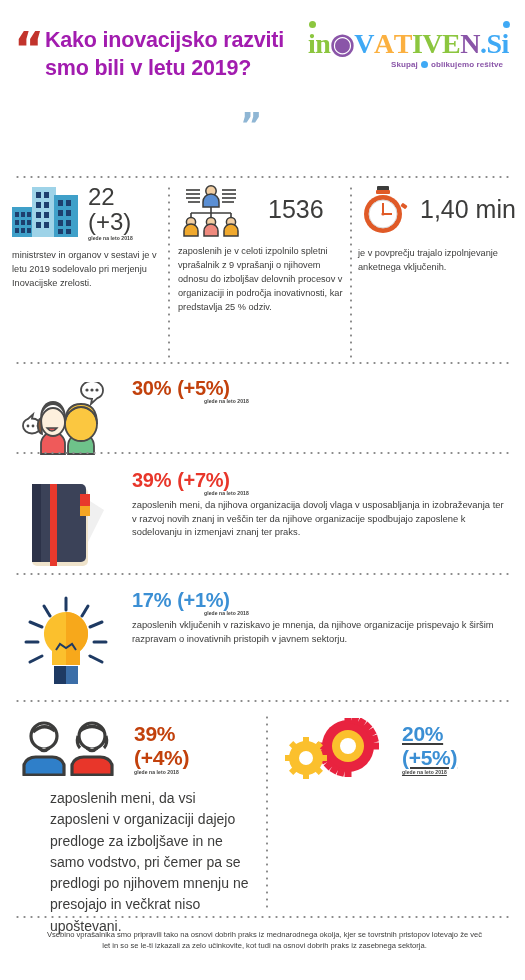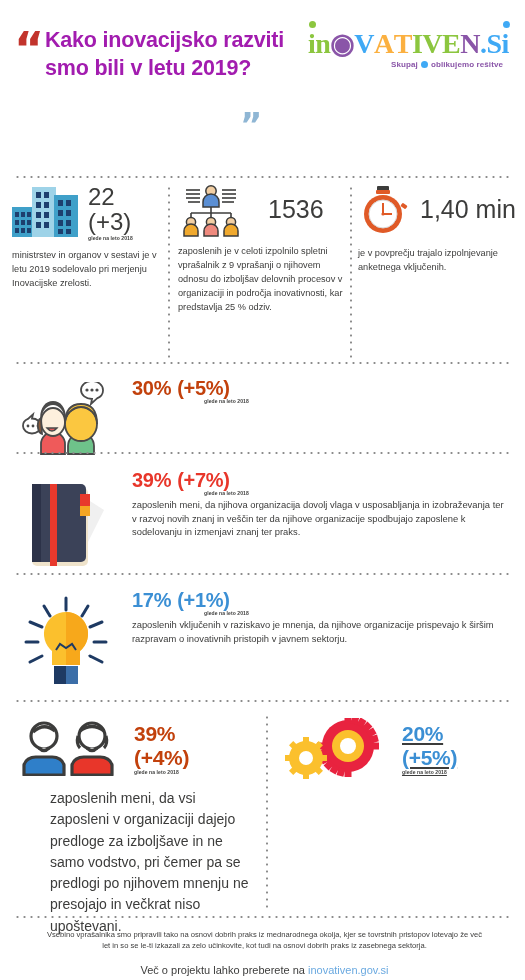--- a/index.html
+++ b/index.html
@@ -468,18 +468,15 @@
           <div class="bpct c-blue">(+5%)</div>
           <div class="bpct-sub">glede na leto 2018</div>
         </span>
       </div>
     </div>
   </div>
 
   <div class="hdivider" style="top:916px;"></div>
   <div class="footer">
     <div class="footer-note">Vsebino vprašalnika smo pripravili tako na osnovi dobrih praks iz mednarodnega okolja, kjer se tovrstnih pristopov lotevajo že več let in so se le-ti izkazali za zelo učinkovite, kot tudi na osnovi dobrih praks iz zasebnega sektorja.</div>
-    <div class="footer-link-row">
-      <span>Več o projektu lahko preberete na </span><span class="lnk">inovativen.gov.si</span>
-    </div>
   </div>
 
 </div>
 
 </body></html>

